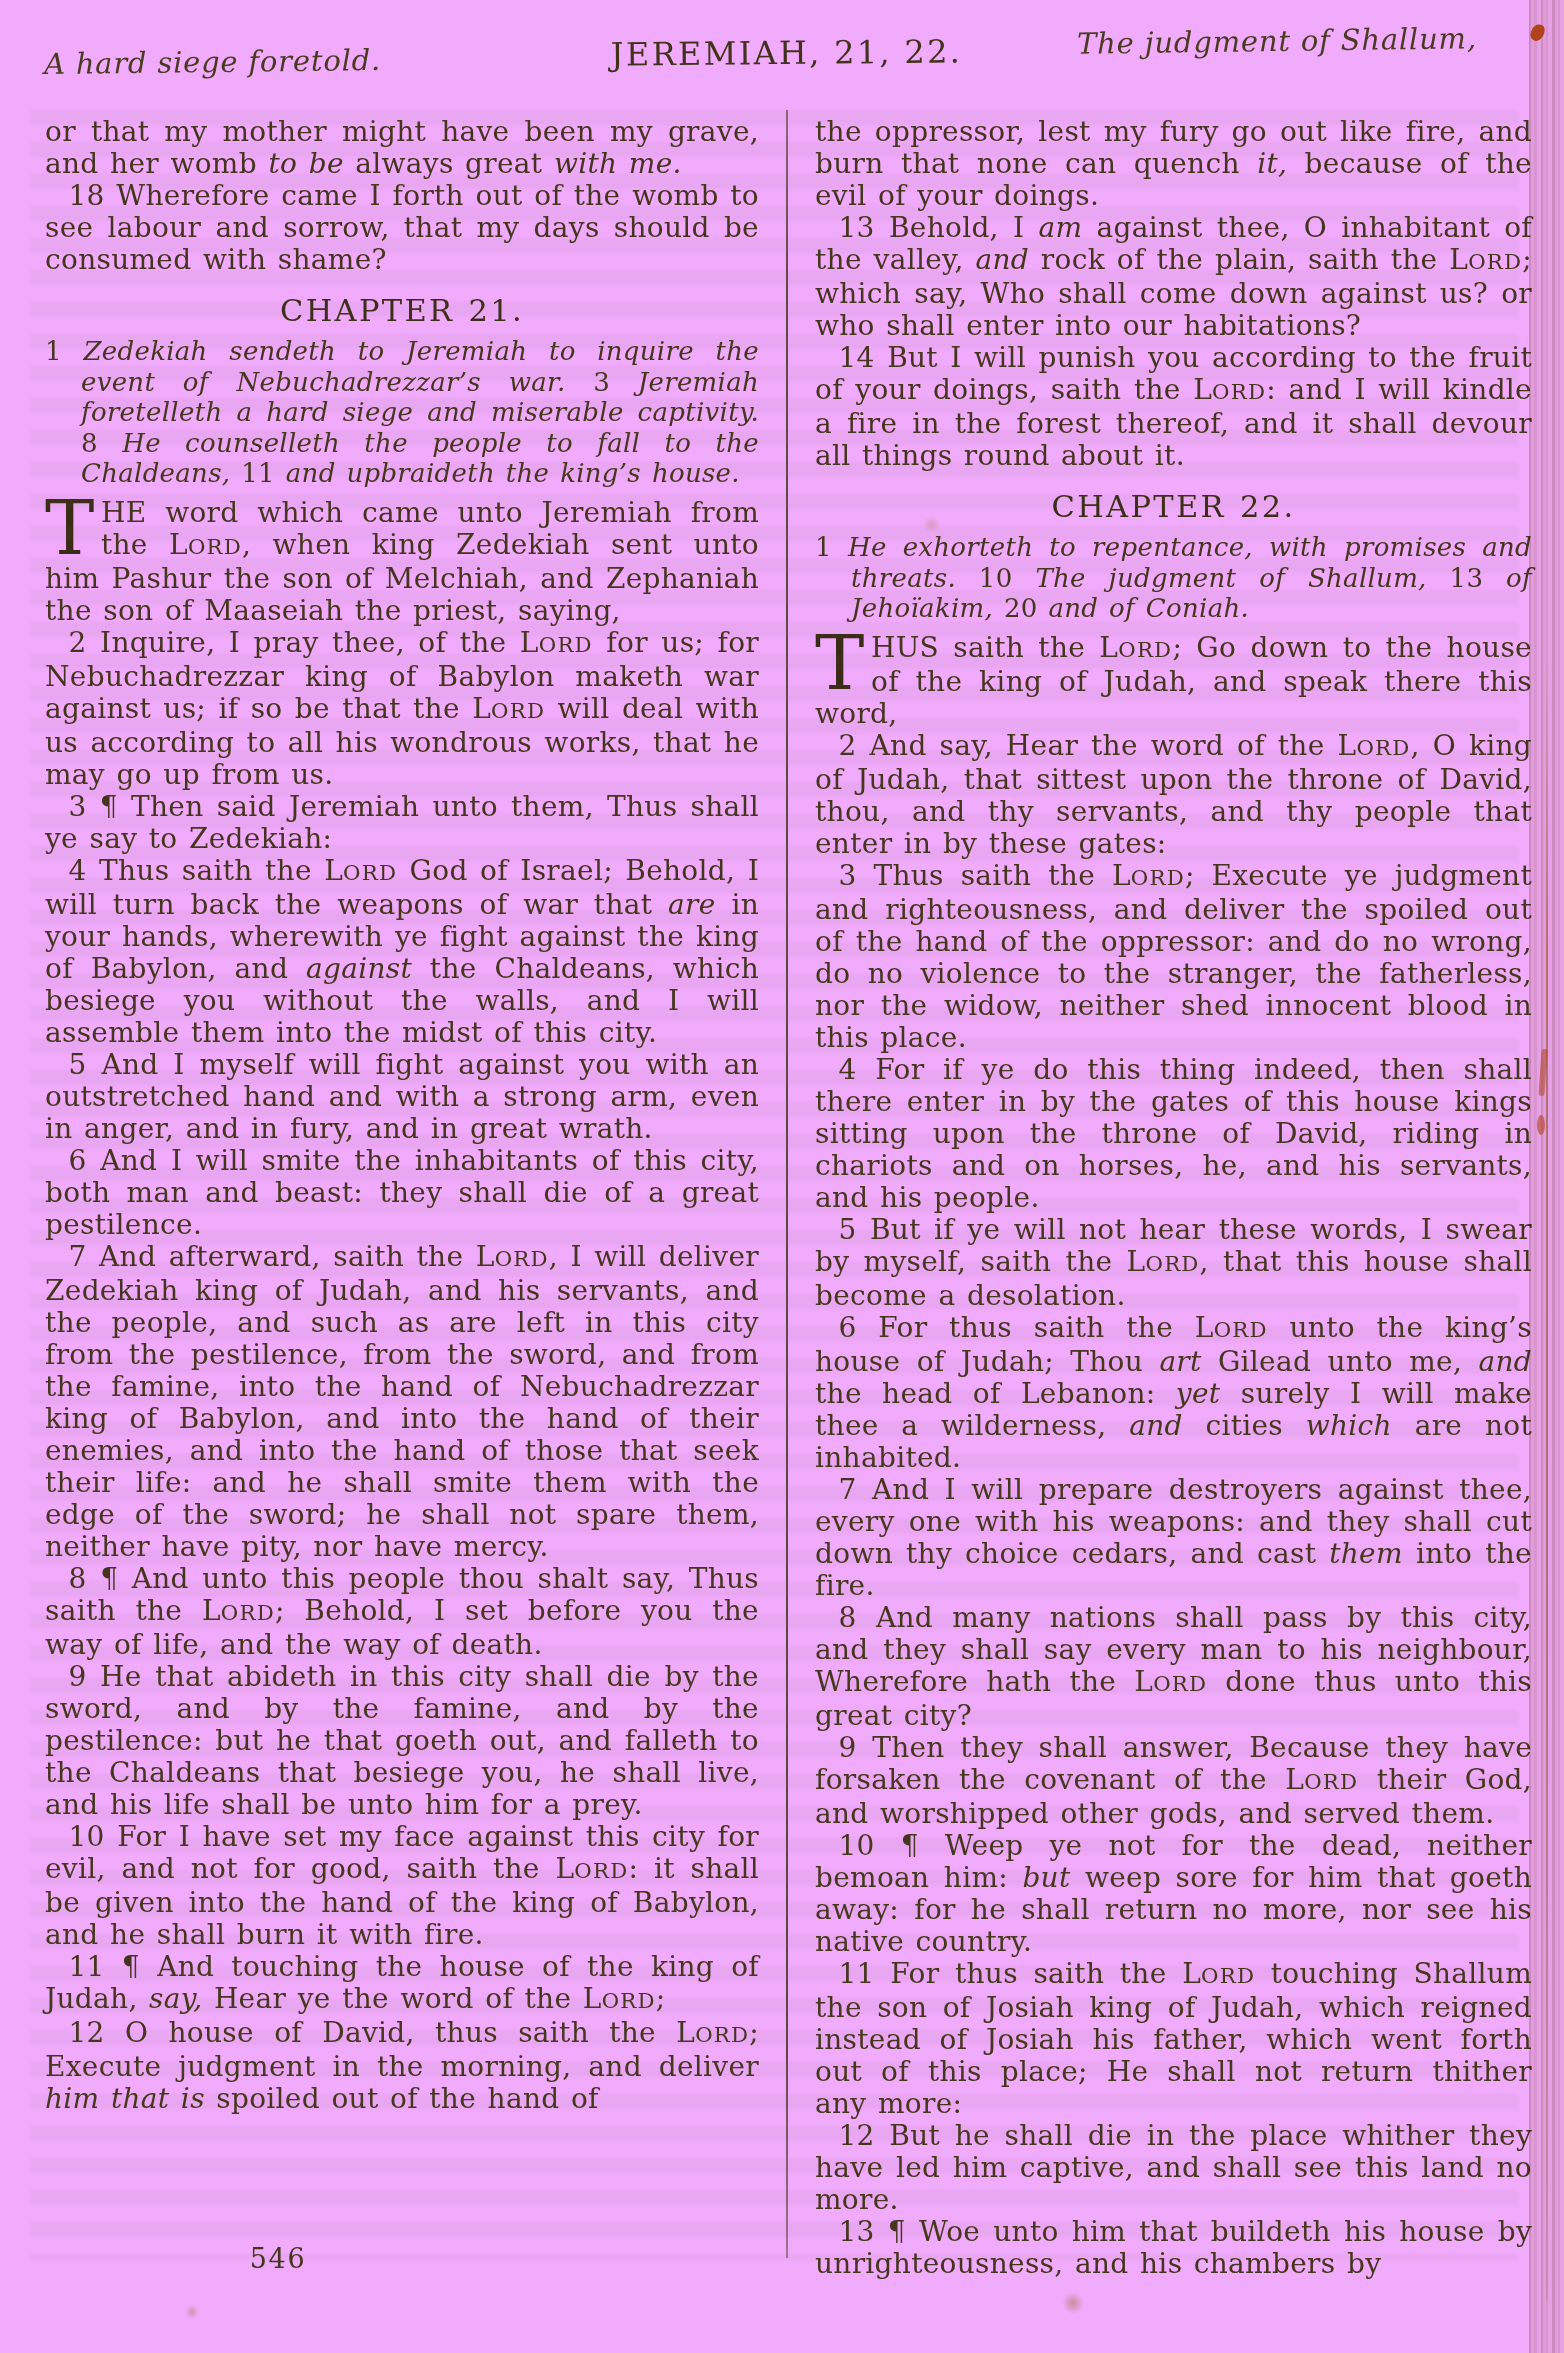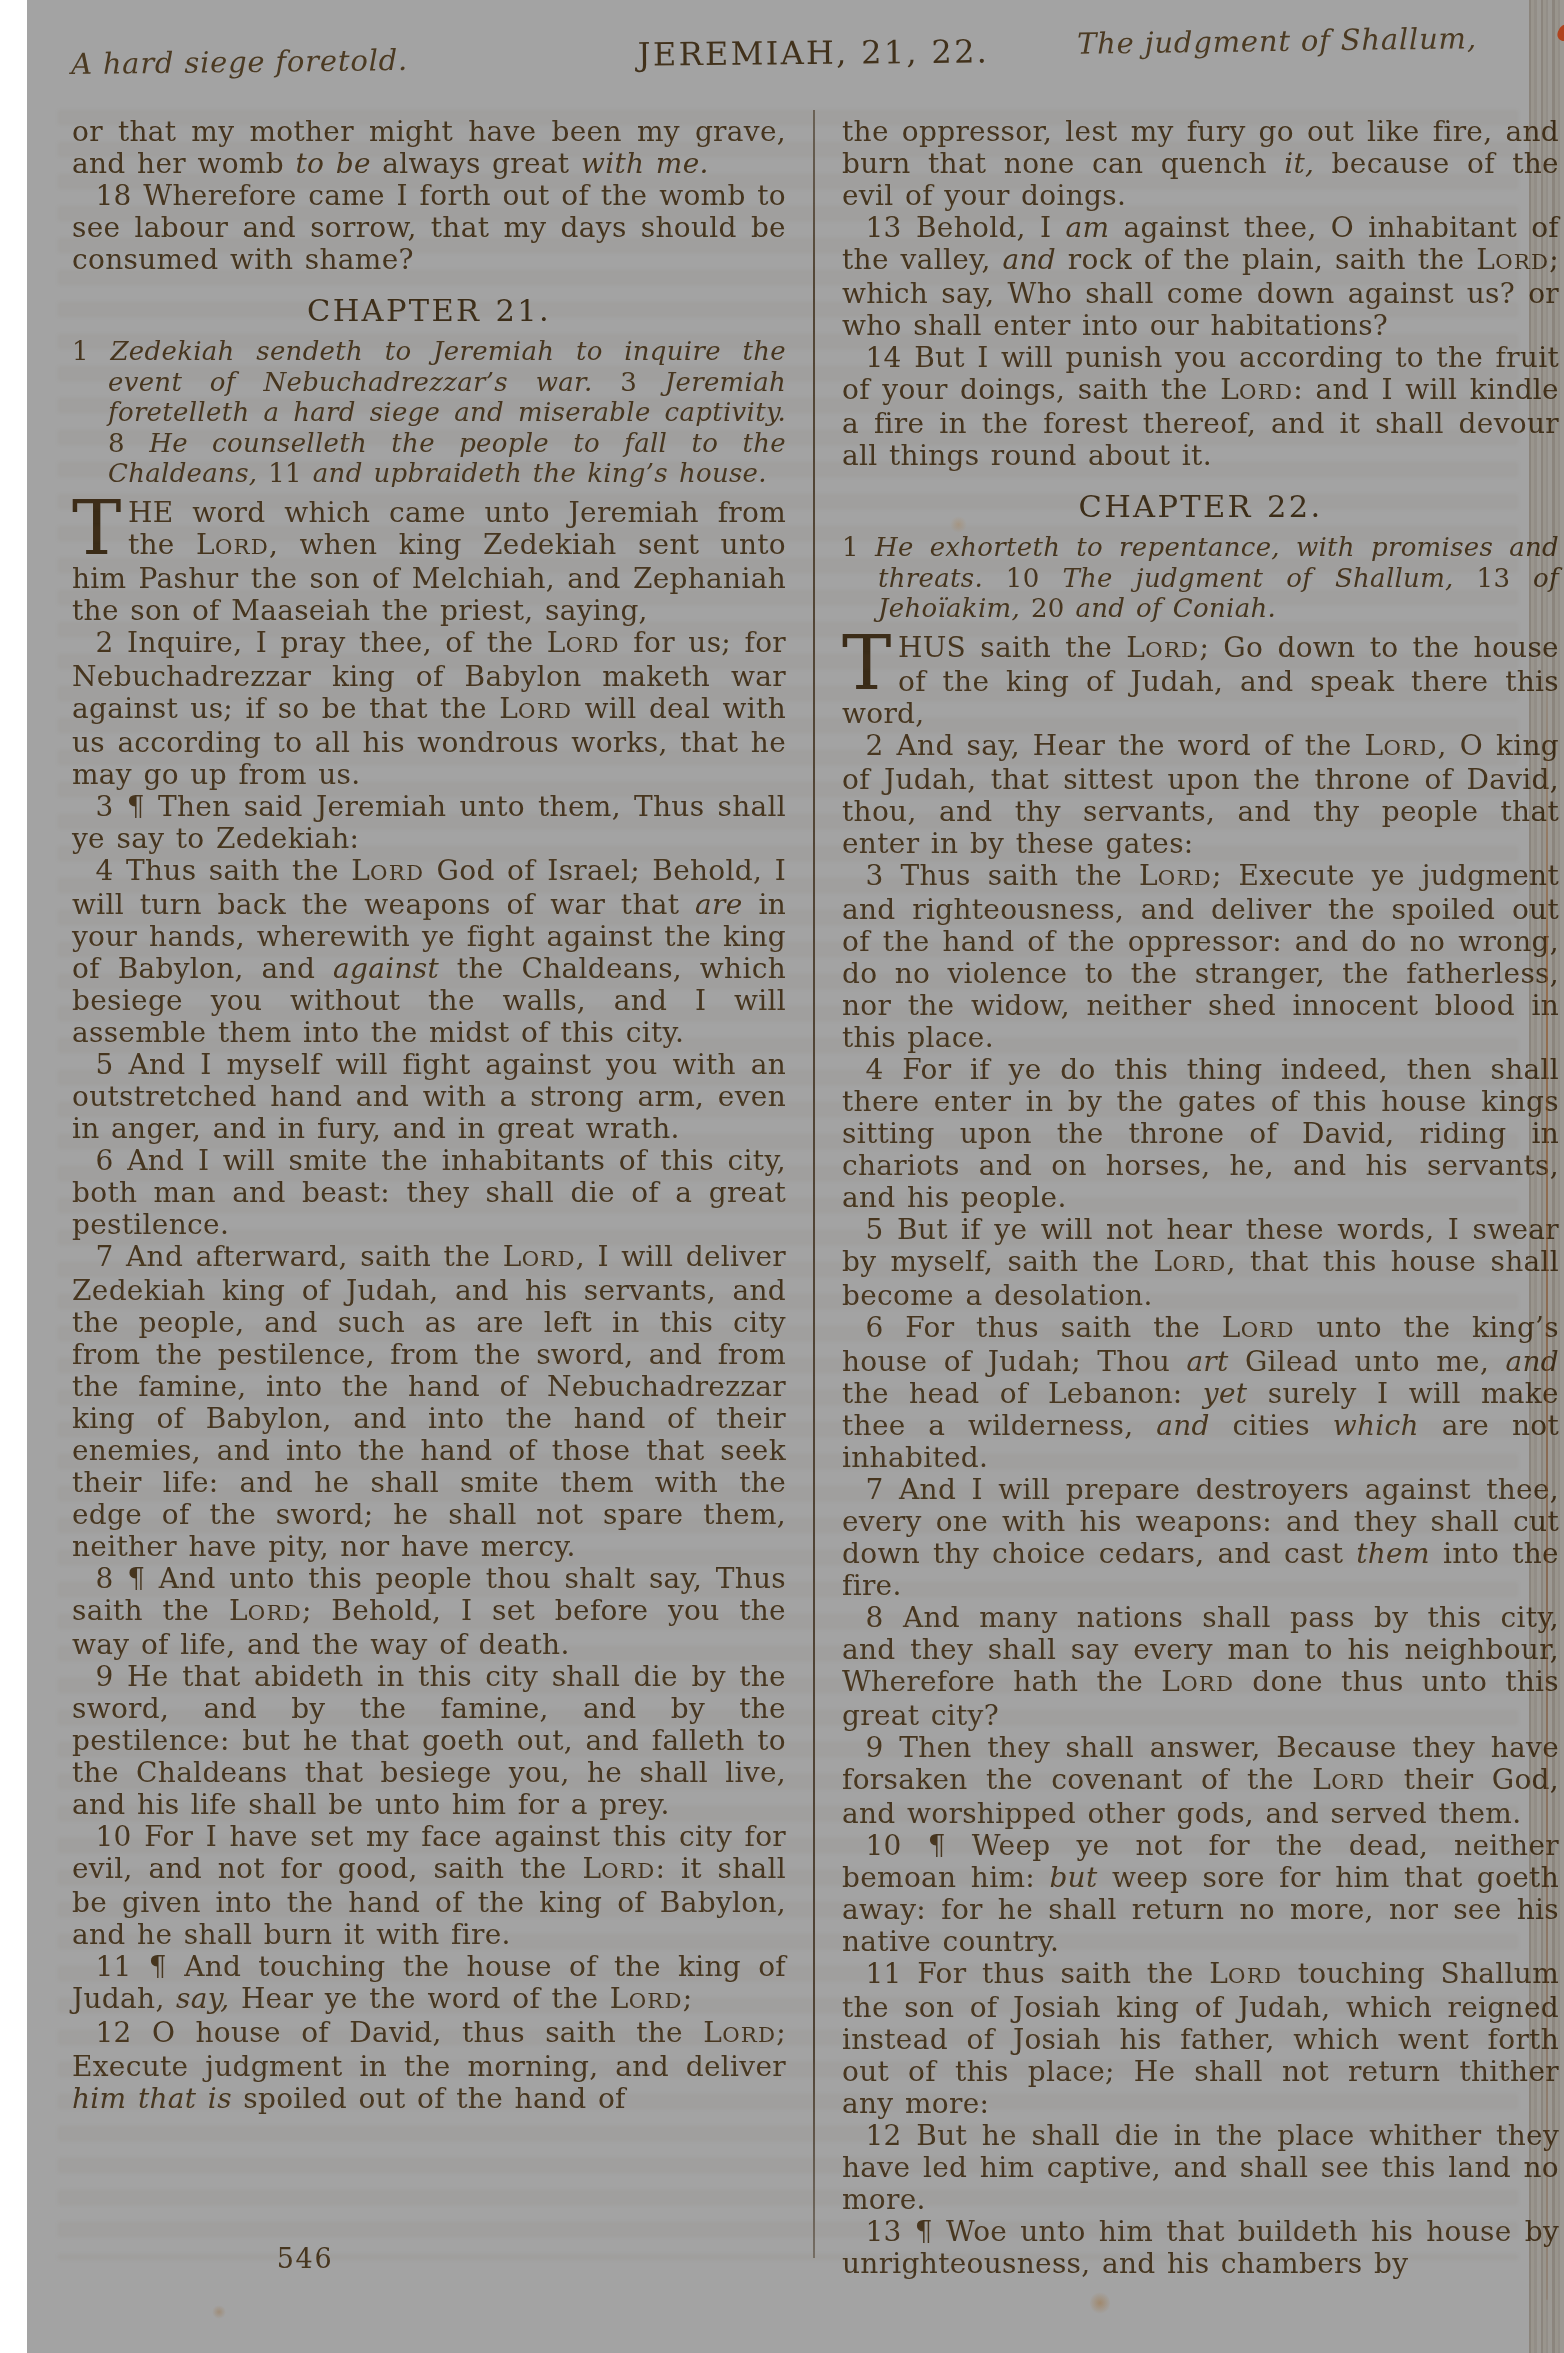--- a/index.html
+++ b/index.html
@@ -6,22 +6,21 @@
   body{width:1565px;height:2354px;position:relative;overflow:hidden;
        font-family:"DejaVu Serif","Liberation Serif",serif;}
 
   .page{position:absolute;inset:0;
     background:
       radial-gradient(939px 391px at 72% 101%, rgba(166,130,74,.18), transparent 70%),
       radial-gradient(704px 297px at 101% 45%, rgba(150,112,58,.15), transparent 70%),
       linear-gradient(90deg, rgba(145,112,62,.22) 0px, rgba(145,112,62,.08) 27px, rgba(0,0,0,0) 70px),
       linear-gradient(270deg, rgba(92,62,28,.38) 0px, rgba(128,92,46,.25) 20.3px, rgba(150,115,62,.16) 55px, rgba(0,0,0,0) 117px),
       linear-gradient(180deg, #dccfab 0px, #e7ddbd 70px, #efe5c9 407px, #ece2c5 1174px, #e6dabb 1839px, #dccd a8 2191px, #d7c79d 2354px);
-    background-color:#a3a3a3;
-    margin-left:27px;
+    background-color:#f0abfc;
   }
   
   .fore-edge{position:absolute;top:0;right:0;width:36px;height:100%;
     background:repeating-linear-gradient(90deg,
       rgba(120,86,40,.28) 0 2.3px, rgba(196,168,118,.25) 2.3px 5.5px,
       rgba(140,104,55,.22) 5.5px 7.8px, rgba(205,180,132,.2) 7.8px 11.7px);
     mix-blend-mode:multiply;}
   .edge-line{position:absolute;top:657px;right:17px;width:2.3px;height:1643px;
     background:linear-gradient(180deg, rgba(130,72,30,.0), rgba(148,82,30,.55) 18%, rgba(120,62,22,.45) 55%, rgba(130,72,30,.15));
     border-radius:1.6px;}

